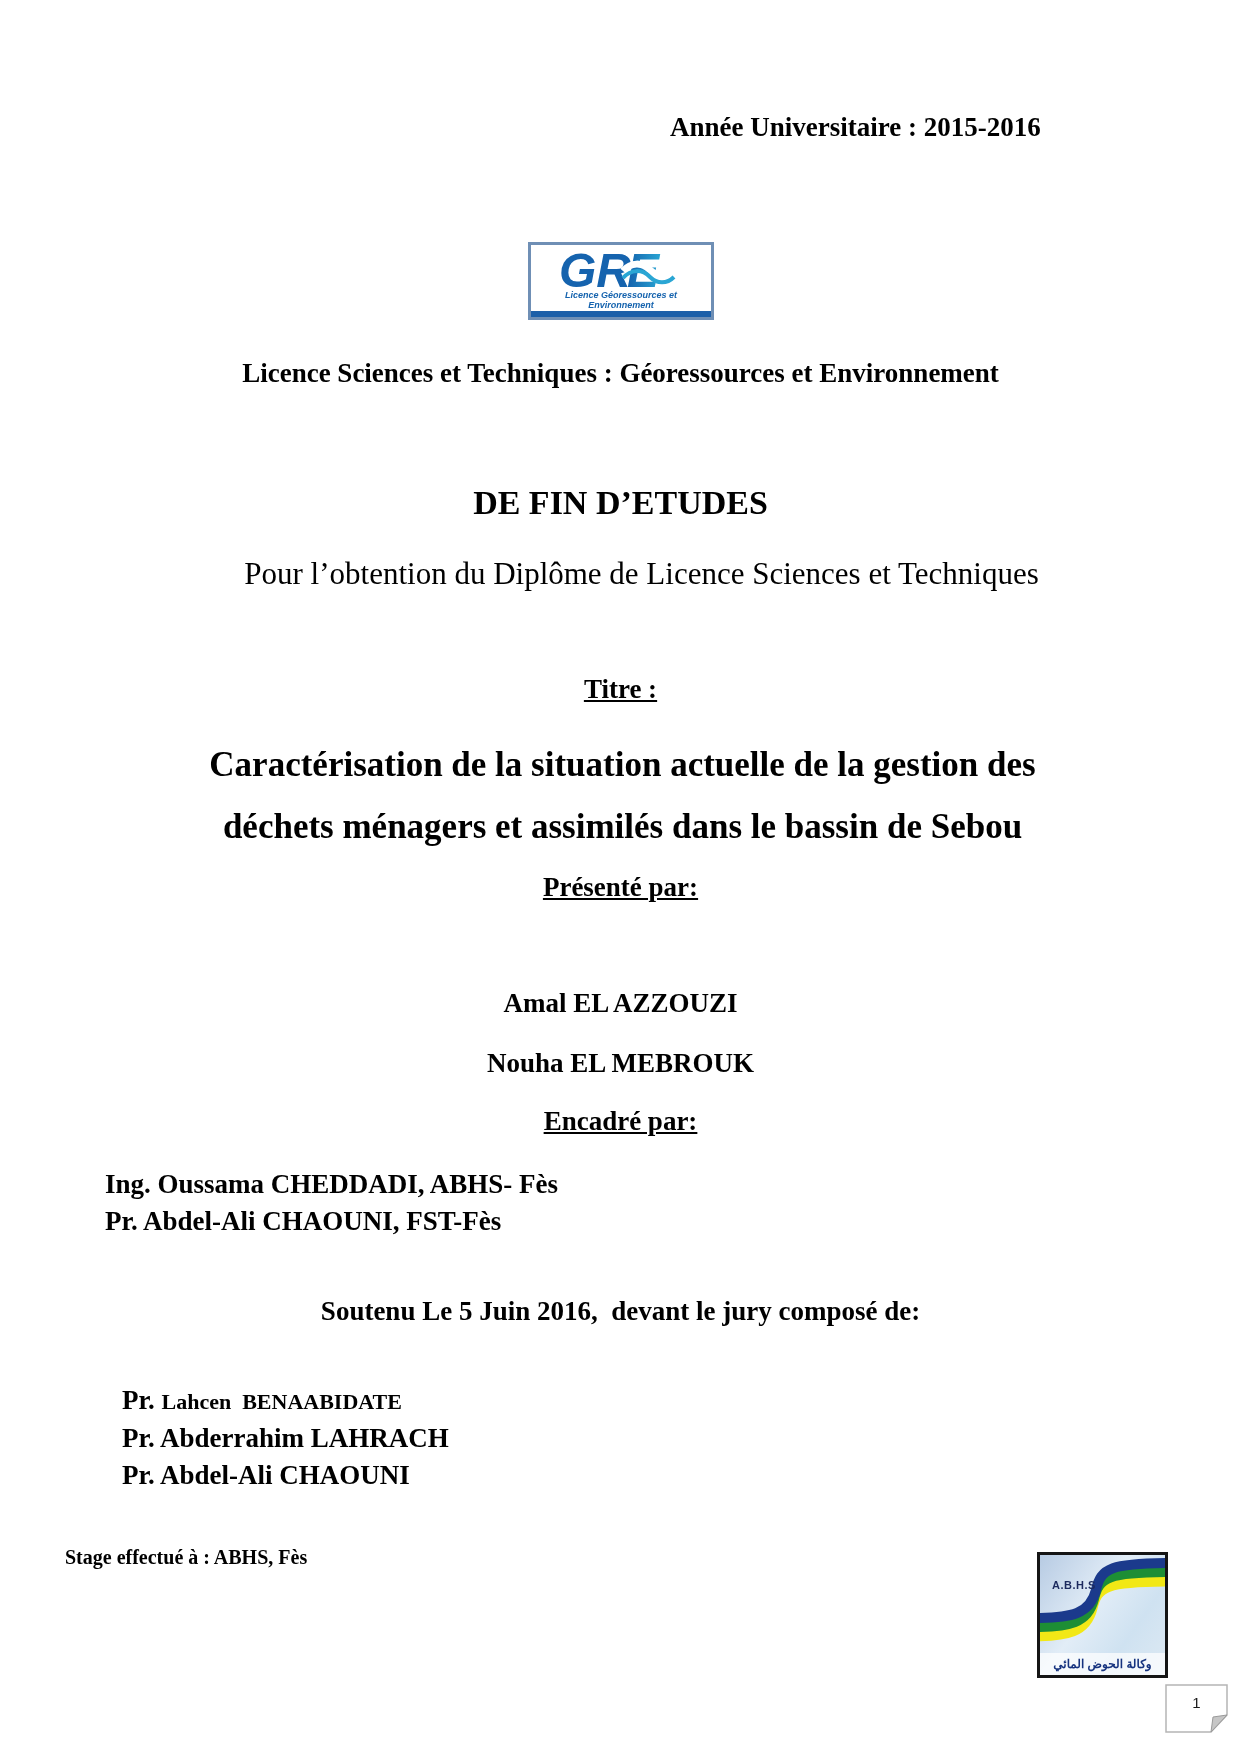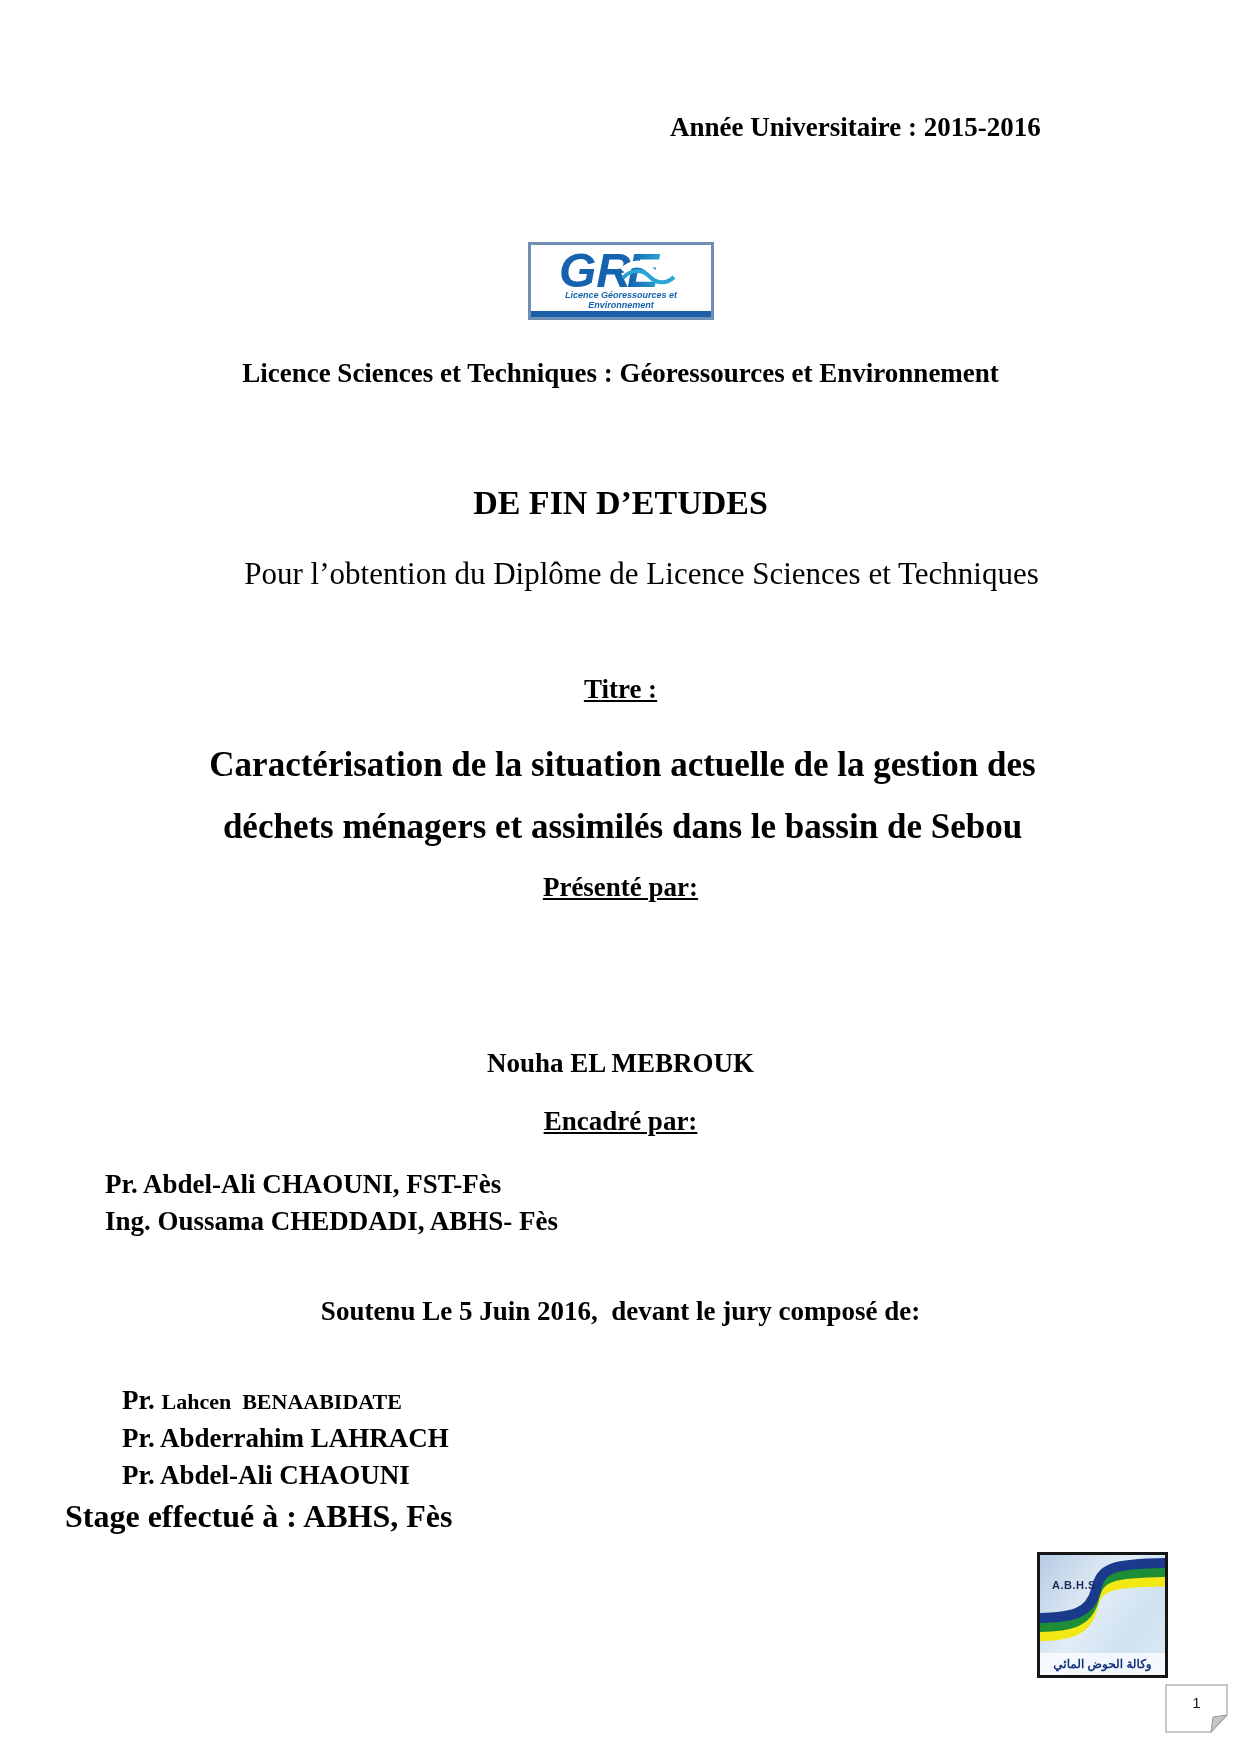--- a/index.html
+++ b/index.html
@@ -39,21 +39,21 @@
   .presented-by { top:872px; font-size:27px; font-weight:bold; }
   .author-1 { top:988px;  font-size:27px; font-weight:bold; }
   .author-2 { top:1048px; font-size:27px; font-weight:bold; }
   .supervised-by { top:1106px; font-size:27px; font-weight:bold; }
   .supervisors { position:absolute; left:105px; top:1166px; font-size:27px;
     font-weight:bold; line-height:37px; }
   .defense-line { top:1296px; font-size:27px; font-weight:bold; }
   .jury { position:absolute; left:122px; top:1382px; font-size:27px;
     font-weight:bold; line-height:37px; }
   .jury .small-name { font-size:22px; }
-  .internship-line { position:absolute; left:65px; top:1498px; font-size:32px;
+  .internship-line { position:absolute; left:65px; top:1546px; font-size:20px;
     font-weight:bold; }
 
   
   .abhs-logo { position:absolute; left:1037px; top:1552px; width:131px; height:126px;
     border:3px solid #151515;
     background:linear-gradient(125deg,#b7cbe3 0%,#e2edf7 42%,#cfe2f1 70%,#dde9f3 100%);
     overflow:hidden; }
   .abhs-logo svg { position:absolute; left:0; top:0; }
   .abhs-label { position:absolute; left:12px; top:24px;
     font-family:"Liberation Sans", sans-serif; font-size:11px; font-weight:bold;
@@ -105,29 +105,30 @@
 
   <div class="thesis-title">
     <div>Caractérisation de la situation actuelle de la gestion des</div>
     <div>déchets ménagers et assimilés dans le bassin de Sebou</div>
   </div>
 
   <div class="centered presented-by">
     <span class="underlined">Présenté par:</span>
   </div>
 
+  <div class="centered author-1">Amal EL AZZOUZI</div>
   <div class="centered author-2">Nouha EL MEBROUK</div>
 
   <div class="centered supervised-by">
     <span class="underlined">Encadré par:</span>
   </div>
 
   <div class="supervisors">
+    <div>Ing. Oussama CHEDDADI, ABHS- Fès</div>
     <div>Pr. Abdel-Ali CHAOUNI, FST-Fès</div>
-    <div>Ing. Oussama CHEDDADI, ABHS- Fès</div>
   </div>
 
   <div class="centered defense-line prewrap">Soutenu Le 5 Juin 2016,  devant le jury composé de:</div>
 
   <div class="jury">
     <div>
       <span>Pr.</span>
       <span class="small-name prewrap">Lahcen  BENAABIDATE</span>
     </div>
     <div>

